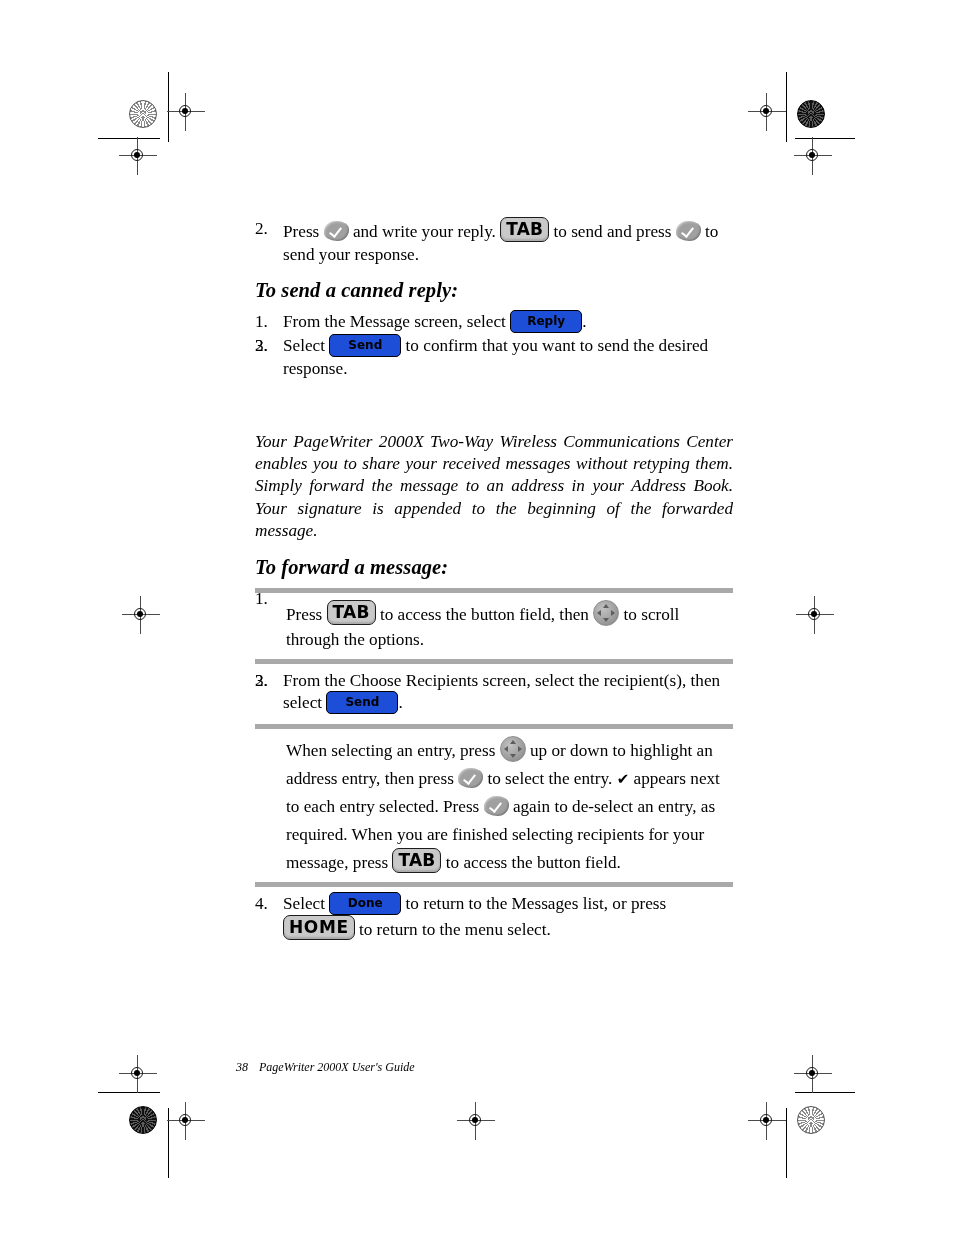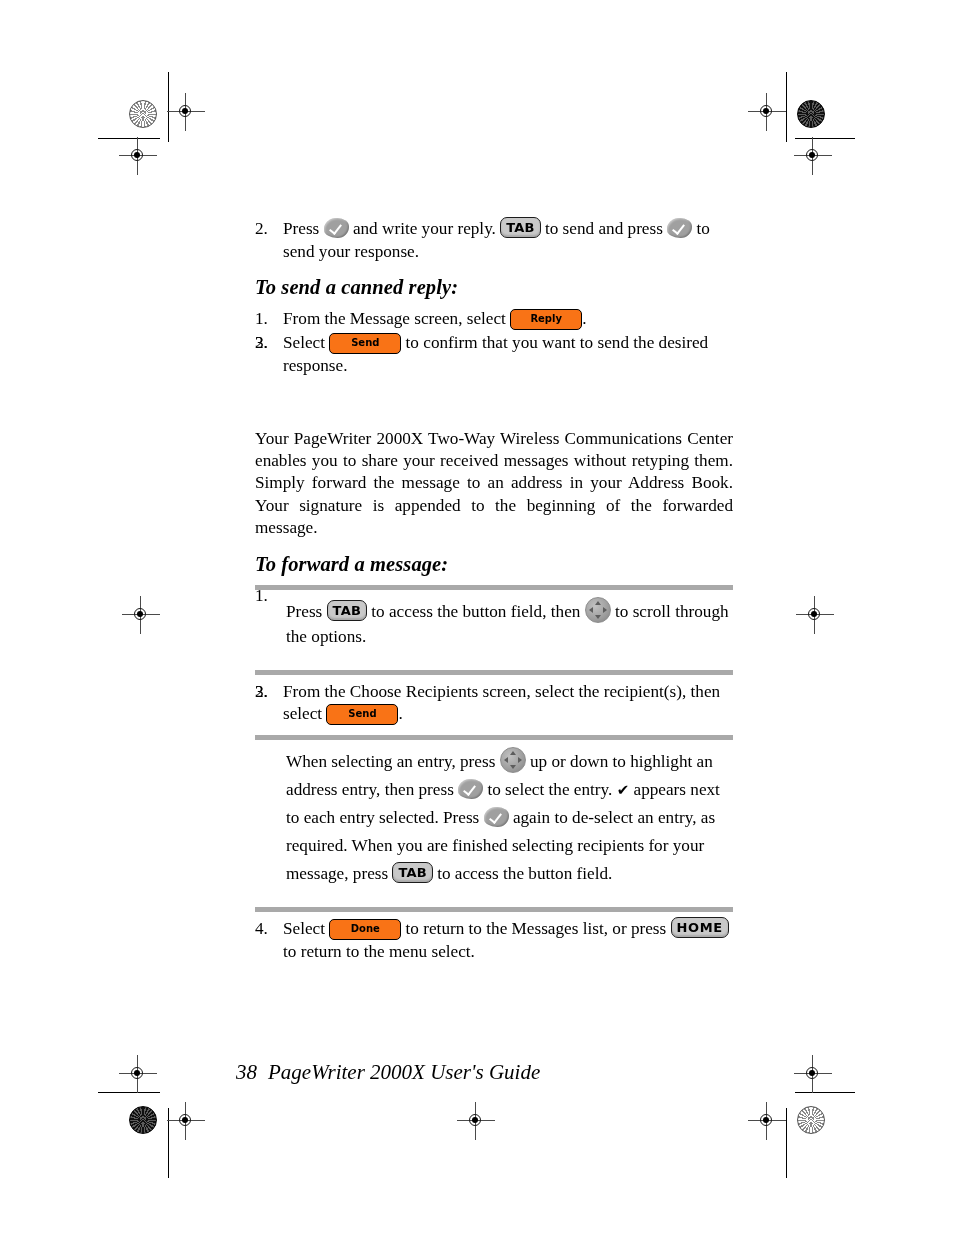--- a/index.html
+++ b/index.html
@@ -97,69 +97,70 @@
     font-size: 20.5px;
     margin: 13px 0 9px 0;
     letter-spacing: 0.1px;
   }
 
   p.body-para {
     margin: 0;
     font-size: 17.2px;
     line-height: 1.305;
     text-align: justify;
+    font-style: italic;
   }
 
   .spacer-lg { height: 49px; }
 
   
   .note {
     margin: 9px 0 6px 0;
   }
   .note-bar {
     height: 5px;
     background: #a9a9a9;
     width: 100%;
   }
   .note-body {
-    padding: 7px 0 20px 31px;
+    padding: 7px 0 6px 31px;
     font-size: 17.2px;
     line-height: 1.45;
   }
   .note-body.loose { line-height: 1.62; }
 
   
   .key {
     display: inline-block;
     background: #c9c9c9;
     border: 1.4px solid #1c1c1c;
     border-radius: 7px;
     color: #000;
     font-family: "DejaVu Sans", sans-serif;
     font-weight: bold;
-    font-size: 13px;
+    font-size: 17px;
     letter-spacing: 0.2px;
     line-height: 1;
     padding: 3px 5px 3px 5px;
     vertical-align: 1px;
     position: relative;
     top: -1px;
     box-shadow: inset 0 -2px 2px rgba(0,0,0,0.16);
   }
   .key.home { letter-spacing: 0.6px; }
 
   
   .btn {
     display: inline-block;
     border: 1.6px solid #000;
     border-radius: 5px;
-    background: #f97316;
+    background: #1d4ed8;
     font-family: "DejaVu Sans", sans-serif;
     font-weight: bold;
-    font-size: 10px;
+    font-size: 12px;
     line-height: 1;
     padding: 4px 13px 5px 13px;
     vertical-align: 1px;
     position: relative;
     top: -1px;
     min-width: 44px;
     text-align: center;
   }
 
   
@@ -207,21 +208,21 @@
     font-family: "DejaVu Sans", sans-serif;
     font-weight: bold;
     font-size: 15px;
   }
 
   
   .footer {
     position: absolute;
     left: 236px;
     top: 1060px;
-    font-size: 21px;
+    font-size: 12px;
     font-style: italic;
   }
   .footer .pg { margin-right: 11px; font-style: italic; }
 </style>
 </head>
 <body>
 
 <div class="mark-layer">
 
   <div class="cropline v" style="left:168px; top:72px; height:70px;"></div>

